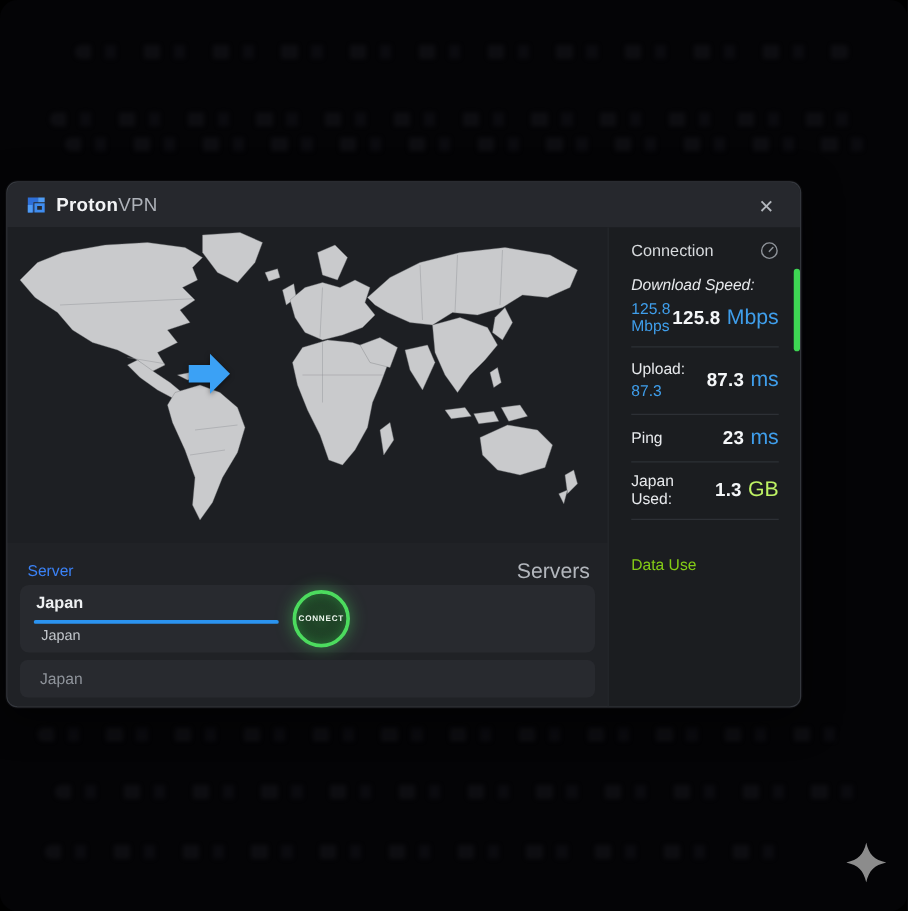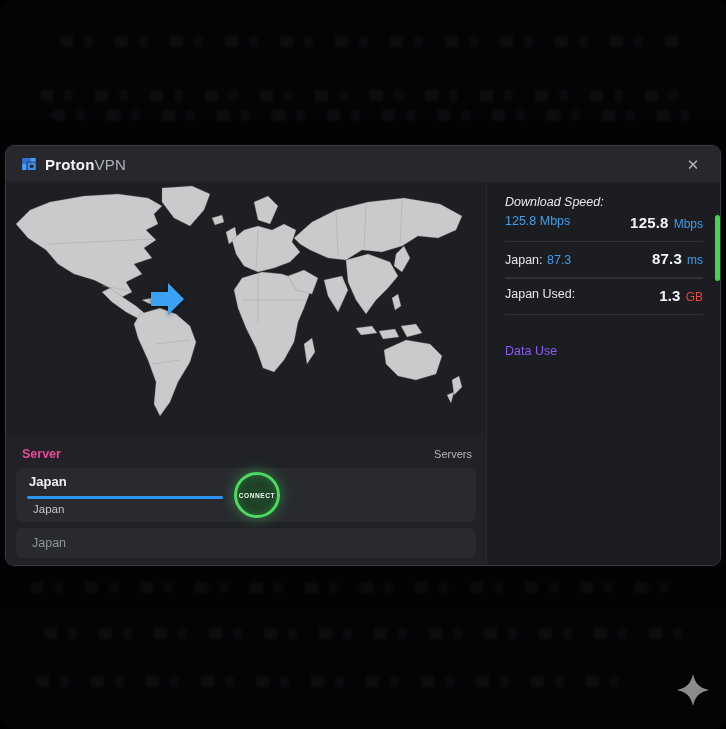--- a/index.html
+++ b/index.html
@@ -2,63 +2,63 @@
 <html><head>
 <meta charset="utf-8">
 <style>
   html,body{margin:0;padding:0;background:#000;}
   *{box-sizing:border-box;font-family:"Liberation Sans",sans-serif;}
   .stage{position:relative;width:726px;height:729px;background:#040406;overflow:hidden;border-radius:14px;}
   
   .noise{position:absolute;height:11px;border-radius:5px;opacity:.55;filter:blur(1.6px);
     background:repeating-linear-gradient(90deg,#16161b 0 13px,transparent 13px 24px,#111117 24px 33px,transparent 33px 55px);}
   
-  .window{position:absolute;left:5px;top:145px;width:716px;height:421px;background:#1d1f23;
+  .window{position:absolute;left:5px;top:145px;width:636px;height:421px;background:#1d1f23;
     border:1px solid #34373d;border-radius:9px;overflow:hidden;box-shadow:0 0 0 1px #0a0a0c,0 8px 30px rgba(0,0,0,.6);}
   .titlebar{height:36px;background:#26282d;display:flex;align-items:center;padding:0 14px;position:relative;}
   .brand{display:flex;align-items:center;gap:7px;}
   .brand-name{font-size:15px;letter-spacing:.2px;}
   .brand-name b{color:#f2f3f5;font-weight:700;}
   .brand-name span{color:#aeb2b9;font-weight:400;}
   .close-btn{position:absolute;right:16px;top:8px;width:22px;height:22px;color:#b3b7bd;font-size:15px;
     display:flex;align-items:center;justify-content:center;cursor:pointer;}
   .content{display:flex;height:385px;}
   .left-pane{width:480px;display:flex;flex-direction:column;}
   
   .map-wrap{position:relative;width:480px;height:252px;background:#1d1f23;overflow:hidden;}
   .map-wrap svg{display:block;}
   
   .server-section{position:relative;flex:1;background:#202226;}
   .server-header{display:flex;justify-content:space-between;align-items:center;padding:13px 14px 0 16px;}
-  .server-label{color:#ec4899;font-size:12.5px;font-weight:700;}
-  .servers-link{color:#b2b6bc;font-size:11px;cursor:pointer;}
+  .server-label{color:#3b82f6;font-size:12.5px;font-weight:400;}
+  .servers-link{color:#b2b6bc;font-size:17px;cursor:pointer;}
   .server-card{position:absolute;left:10px;top:34px;width:460px;height:54px;background:#282a2f;border-radius:7px;}
   .server-input-text{position:absolute;left:13px;top:6px;color:#eef0f2;font-size:13px;font-weight:600;}
   .server-underline{position:absolute;left:11px;top:28px;width:196px;height:3px;border-radius:2px;}
   .server-suggestion{position:absolute;left:17px;top:35px;color:#c3c7cc;font-size:11.5px;}
   .connect-btn{position:absolute;left:218px;top:4px;width:46px;height:46px;border-radius:50%;
     border:3px solid #4cdb5e;background:radial-gradient(circle at 50% 50%, #224a2a 0%, #1d3a24 70%);
     box-shadow:0 0 14px rgba(70,220,95,.45), inset 0 0 10px rgba(70,220,95,.35);
     display:flex;align-items:center;justify-content:center;cursor:pointer;}
   .connect-btn span{color:#eef7ef;font-size:6.5px;font-weight:700;letter-spacing:.6px;}
   .option-card{position:absolute;left:10px;top:94px;width:460px;height:30px;background:#282a2f;border-radius:6px;
     display:flex;align-items:center;padding-left:16px;cursor:pointer;}
   .option-card span{color:#8f949b;font-size:12.5px;}
   
   .right-pane{flex:1;background:#1b1d20;position:relative;padding:0 17px 0 18px;border-left:1px solid #26282c;}
   .conn-header{display:flex;justify-content:space-between;align-items:center;padding-top:11px;height:26px;}
   .conn-title{color:#d7dadd;font-size:13px;}
   .gauge-icon{width:15px;height:15px;cursor:pointer;}
   .stat-label{color:#e7e9ec;font-size:12.5px;margin-top:13px;font-style:italic;}
-  .stat-row{display:flex;justify-content:space-between;align-items:flex-start;padding:8px 0 9px 0;}
+  .stat-row{display:flex;justify-content:space-between;align-items:center;padding:8px 0 9px 0;}
   .stat-row.first{padding-top:5px;}
   .inline-blue{font-size:12.5px;}
   .stat-left{color:#e7e9ec;font-size:12.5px;}
   .big-val{color:#f4f6f8;font-size:15px;font-weight:700;letter-spacing:.2px;}
-  .unit{font-size:12px;margin-left:5px;}
+  .unit{font-size:17px;margin-left:5px;}
   .divider{height:1px;background:#2d3035;}
   .data-link{font-size:12.5px;margin-top:11px;display:inline-block;cursor:pointer;}
   .green-scrollbar{position:absolute;right:0;top:33px;width:5px;height:66px;background:#3ed653;border-radius:3px;cursor:grab;}
   .sparkle{position:absolute;left:677px;top:674px;}
 </style>
 </head>
 <body>
 
 <div class="stage">
 
@@ -160,43 +160,54 @@
           </div>
 
           <div class="option-card">
             <span>Japan</span>
           </div>
         </div>
       </div>
 
       <div class="right-pane">
 
+        <div class="conn-header">
+          <span class="conn-title">Connection</span>
+          <svg class="gauge-icon" viewBox="0 0 16 16">
+            <circle cx="8" cy="8" r="6.6" fill="none" stroke="#8d9298" stroke-width="1.2"></circle>
+            <line x1="8" y1="8.6" x2="11" y2="5.4" stroke="#8d9298" stroke-width="1.3" stroke-linecap="round"></line>
+          </svg>
+        </div>
 
         <div class="stat-label">Download Speed:</div>
         <div class="stat-row first">
           <span class="inline-blue" style="color:#3f9eeb;">125.8 Mbps</span>
           <span><span class="big-val">125.8</span><span class="unit" style="color:#3f9eeb;">Mbps</span></span>
         </div>
         <div class="divider"></div>
 
         <div class="stat-row">
-          <span><span class="stat-left">Japan:</span> <span class="inline-blue" style="color:#3f9eeb;">87.3</span></span>
+          <span><span class="stat-left">Upload:</span> <span class="inline-blue" style="color:#3f9eeb;">87.3</span></span>
           <span><span class="big-val">87.3</span><span class="unit" style="color:#3f9eeb;">ms</span></span>
         </div>
         <div class="divider"></div>
 
+        <div class="stat-row">
+          <span class="stat-left">Ping</span>
+          <span><span class="big-val">23</span><span class="unit" style="color:#3f9eeb;">ms</span></span>
+        </div>
         <div class="divider"></div>
 
         <div class="stat-row">
           <span class="stat-left">Japan Used:</span>
-          <span><span class="big-val">1.3</span><span class="unit" style="color:#ef4444;">GB</span></span>
-        </div>
-        <div class="divider"></div>
-
-        <span class="data-link" style="color:#8b5cf6;margin-top:29px;">Data Use</span>
+          <span><span class="big-val">1.3</span><span class="unit" style="color:#bef264;">GB</span></span>
+        </div>
+        <div class="divider"></div>
+
+        <span class="data-link" style="color:#84cc16;margin-top:29px;">Data Use</span>
 
         <div class="green-scrollbar"></div>
       </div>
 
     </div>
   </div>
 
   <svg class="sparkle" width="32" height="32" viewBox="0 0 30 30">
     <path d="M15,0 C17,9 21,13 30,15 C21,17 17,21 15,30 C13,21 9,17 0,15 C9,13 13,9 15,0 Z" fill="#8c8c8c"></path>
   </svg>

